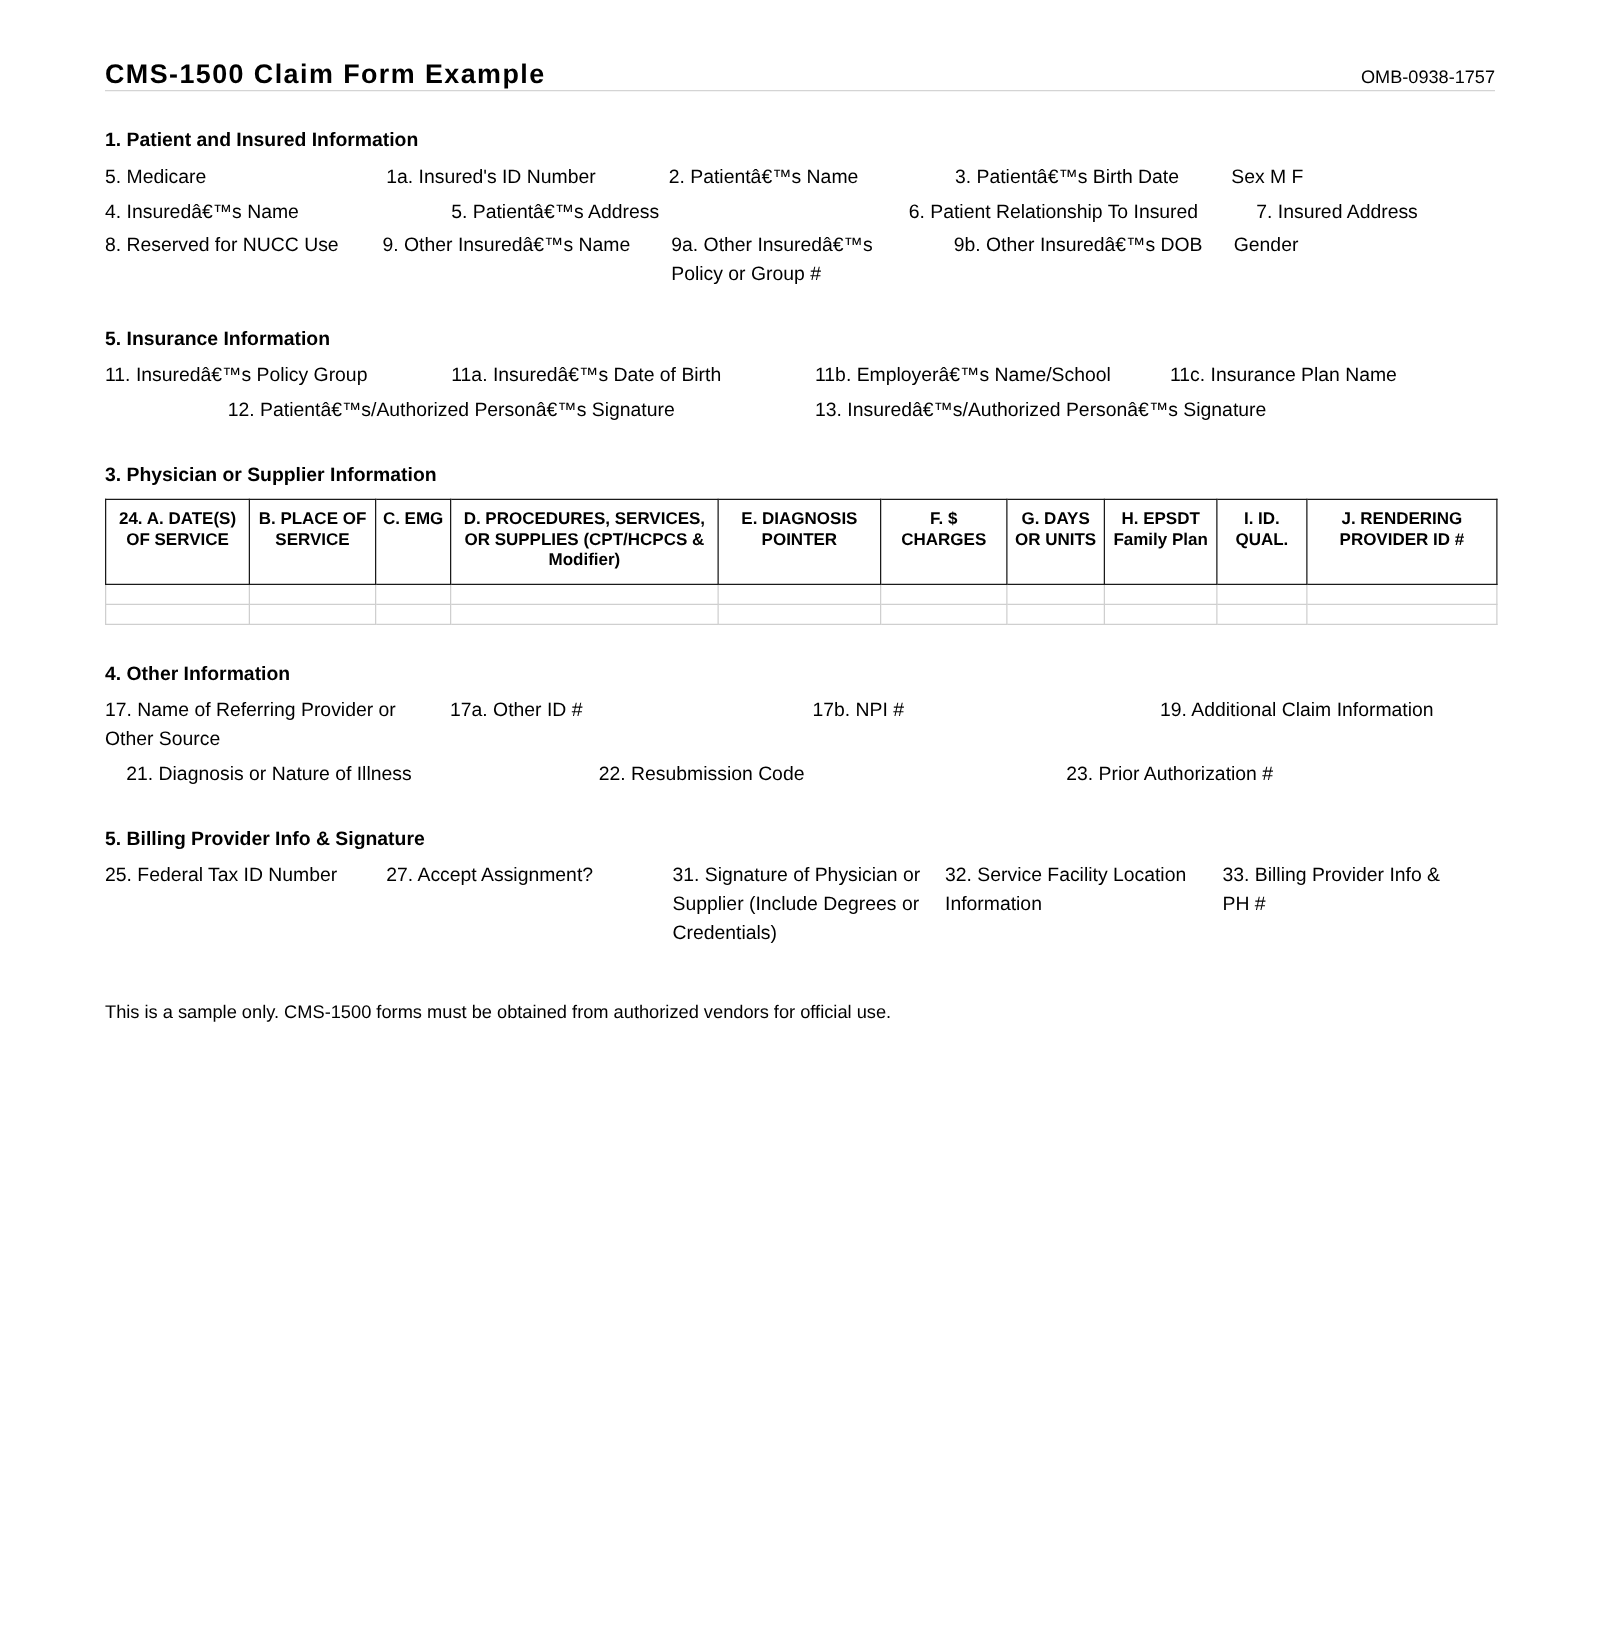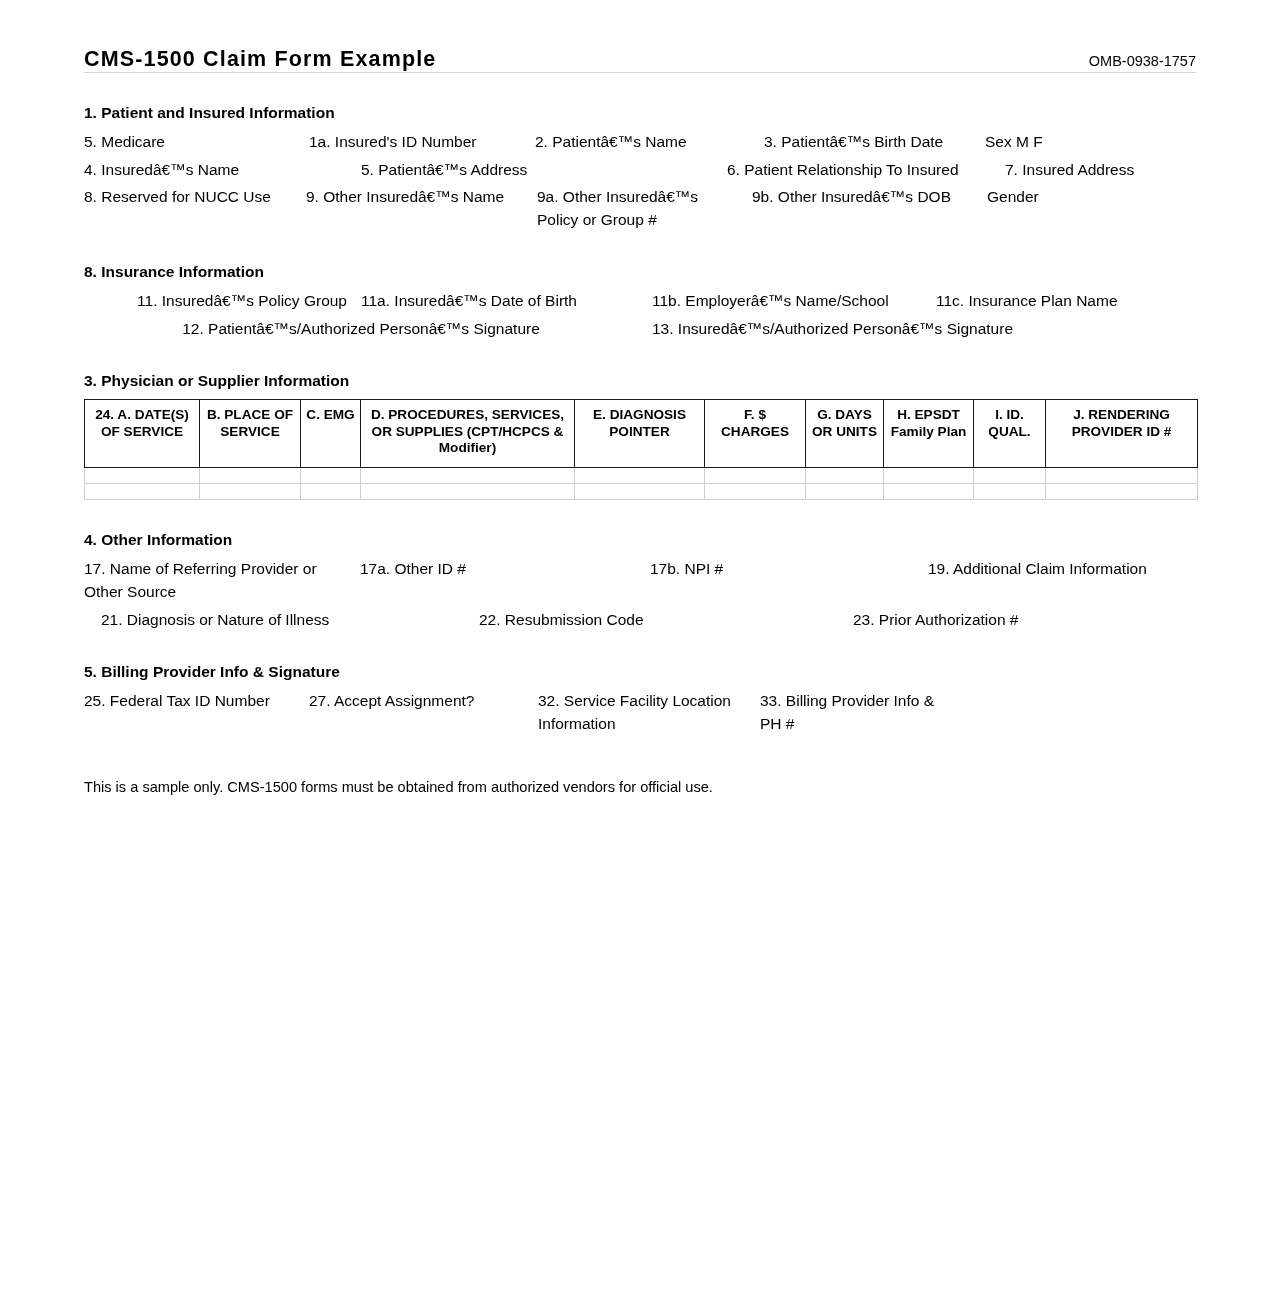--- a/index.html
+++ b/index.html
@@ -118,31 +118,31 @@
         <div class="frow">
           <div class="fcell" style="width: 277px;">4. Insuredâ€™s Name</div>
           <div class="fcell" style="width: 366px;">5. Patientâ€™s Address</div>
           <div class="fcell" style="width: 278px;">6. Patient Relationship To Insured</div>
           <div class="fcell" style="width: 190px;">7. Insured Address</div>
         </div>
         <div class="frow">
           <div class="fcell" style="width: 222px;">8. Reserved for NUCC Use</div>
           <div class="fcell" style="width: 231px;">9. Other Insuredâ€™s Name</div>
           <div class="fcell" style="width: 215px;">9a. Other Insuredâ€™s Policy or Group #</div>
-          <div class="fcell" style="width: 235px;">9b. Other Insuredâ€™s DOB</div>
+          <div class="fcell" style="width: 235px; text-align: center;">9b. Other Insuredâ€™s DOB</div>
           <div class="fcell" style="width: 120px;">Gender</div>
         </div>
       </div>
   </div>
 
   <div class="section">
-    <div class="section-title">8. Insurance Information</div>
-    <div class="form-rows">
-        <div class="frow">
-          <div class="fcell" style="width: 277px; text-align: right;">11. Insuredâ€™s Policy Group</div>
+    <div class="section-title">5. Insurance Information</div>
+    <div class="form-rows">
+        <div class="frow">
+          <div class="fcell" style="width: 277px;">11. Insuredâ€™s Policy Group</div>
           <div class="fcell" style="width: 291px;">11a. Insuredâ€™s Date of Birth</div>
           <div class="fcell" style="width: 284px;">11b. Employerâ€™s Name/School</div>
           <div class="fcell" style="width: 230px;">11c. Insurance Plan Name</div>
         </div>
         <div class="frow">
           <div class="fcell" style="width: 568px; text-align: center;">12. Patientâ€™s/Authorized Personâ€™s Signature</div>
           <div class="fcell" style="width: 500px;">13. Insuredâ€™s/Authorized Personâ€™s Signature</div>
         </div>
       </div>
   </div>
@@ -221,20 +221,21 @@
         </div>
       </div>
   </div>
 
   <div class="section">
     <div class="section-title">5. Billing Provider Info &amp; Signature</div>
     <div class="form-rows">
         <div class="frow">
           <div class="fcell" style="width: 225px;">25. Federal Tax ID Number</div>
           <div class="fcell" style="width: 229px;">27. Accept Assignment?</div>
+          <div class="fcell" style="width: 218px;">31. Signature of Physician or Supplier (Include Degrees or Credentials)</div>
           <div class="fcell" style="width: 222px;">32. Service Facility Location Information</div>
           <div class="fcell" style="width: 200px;">33. Billing Provider Info &amp; PH #</div>
         </div>
       </div>
   </div>
 
   <div class="note">This is a sample only. CMS-1500 forms must be obtained from authorized vendors for official use.</div>
 
 </div>
 

